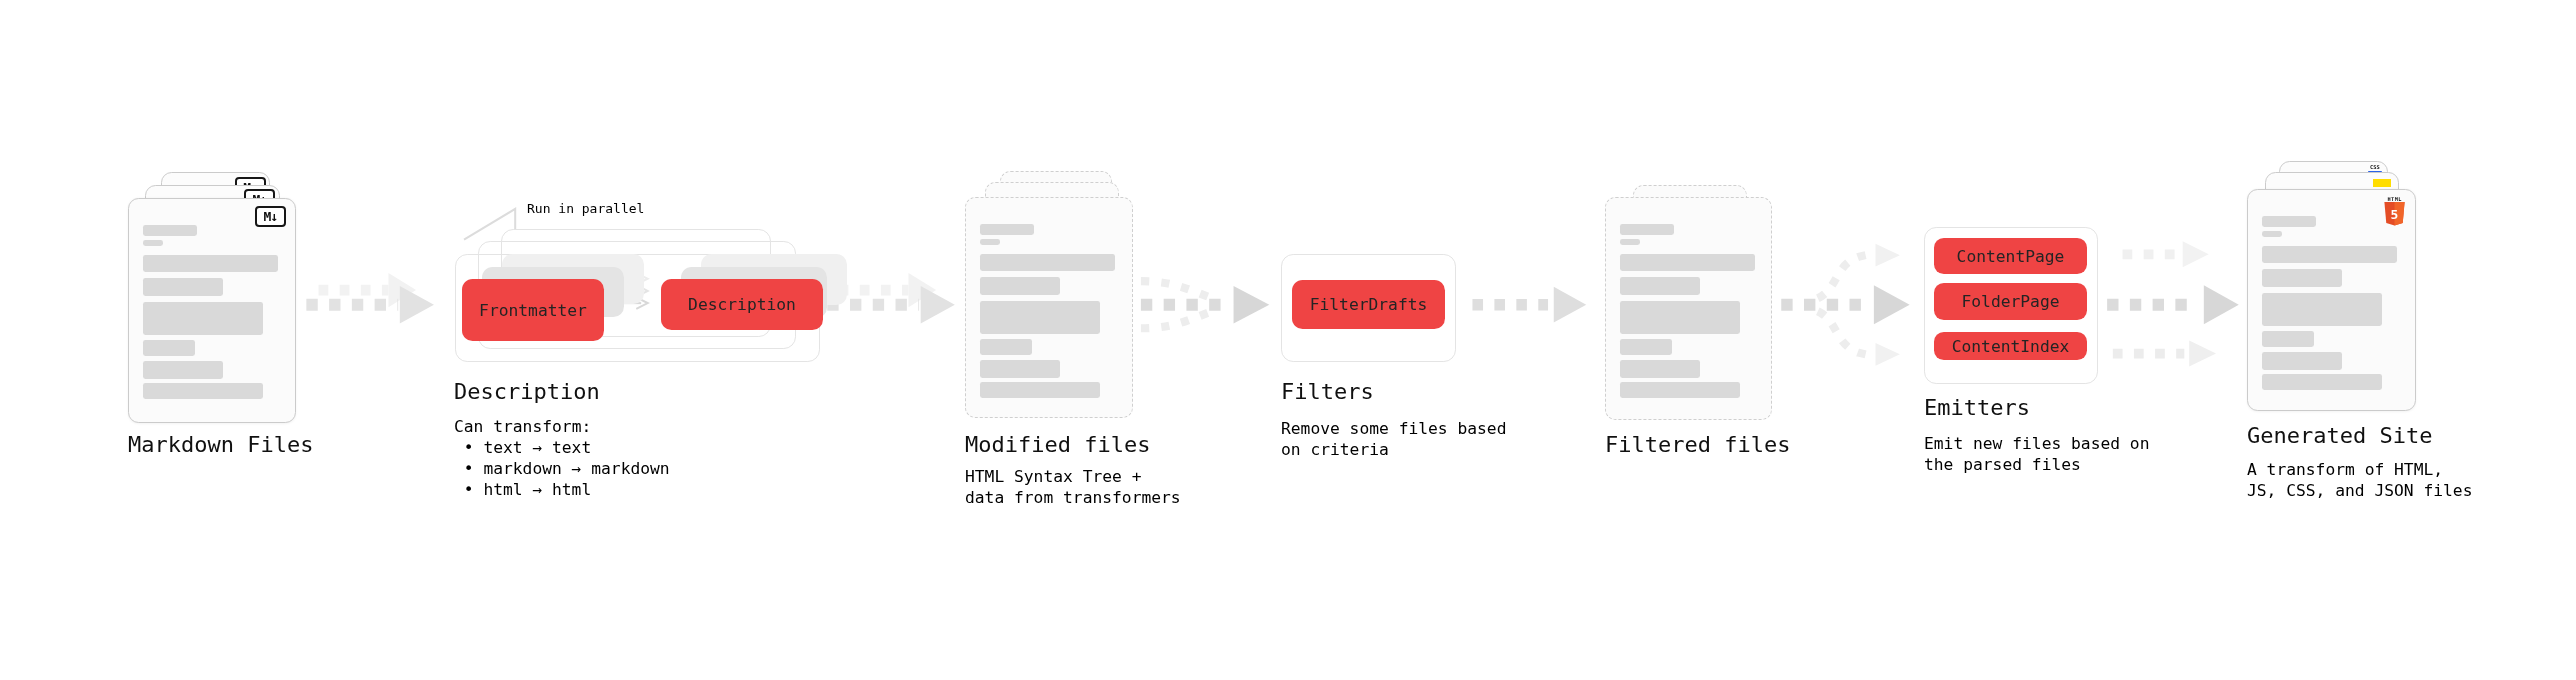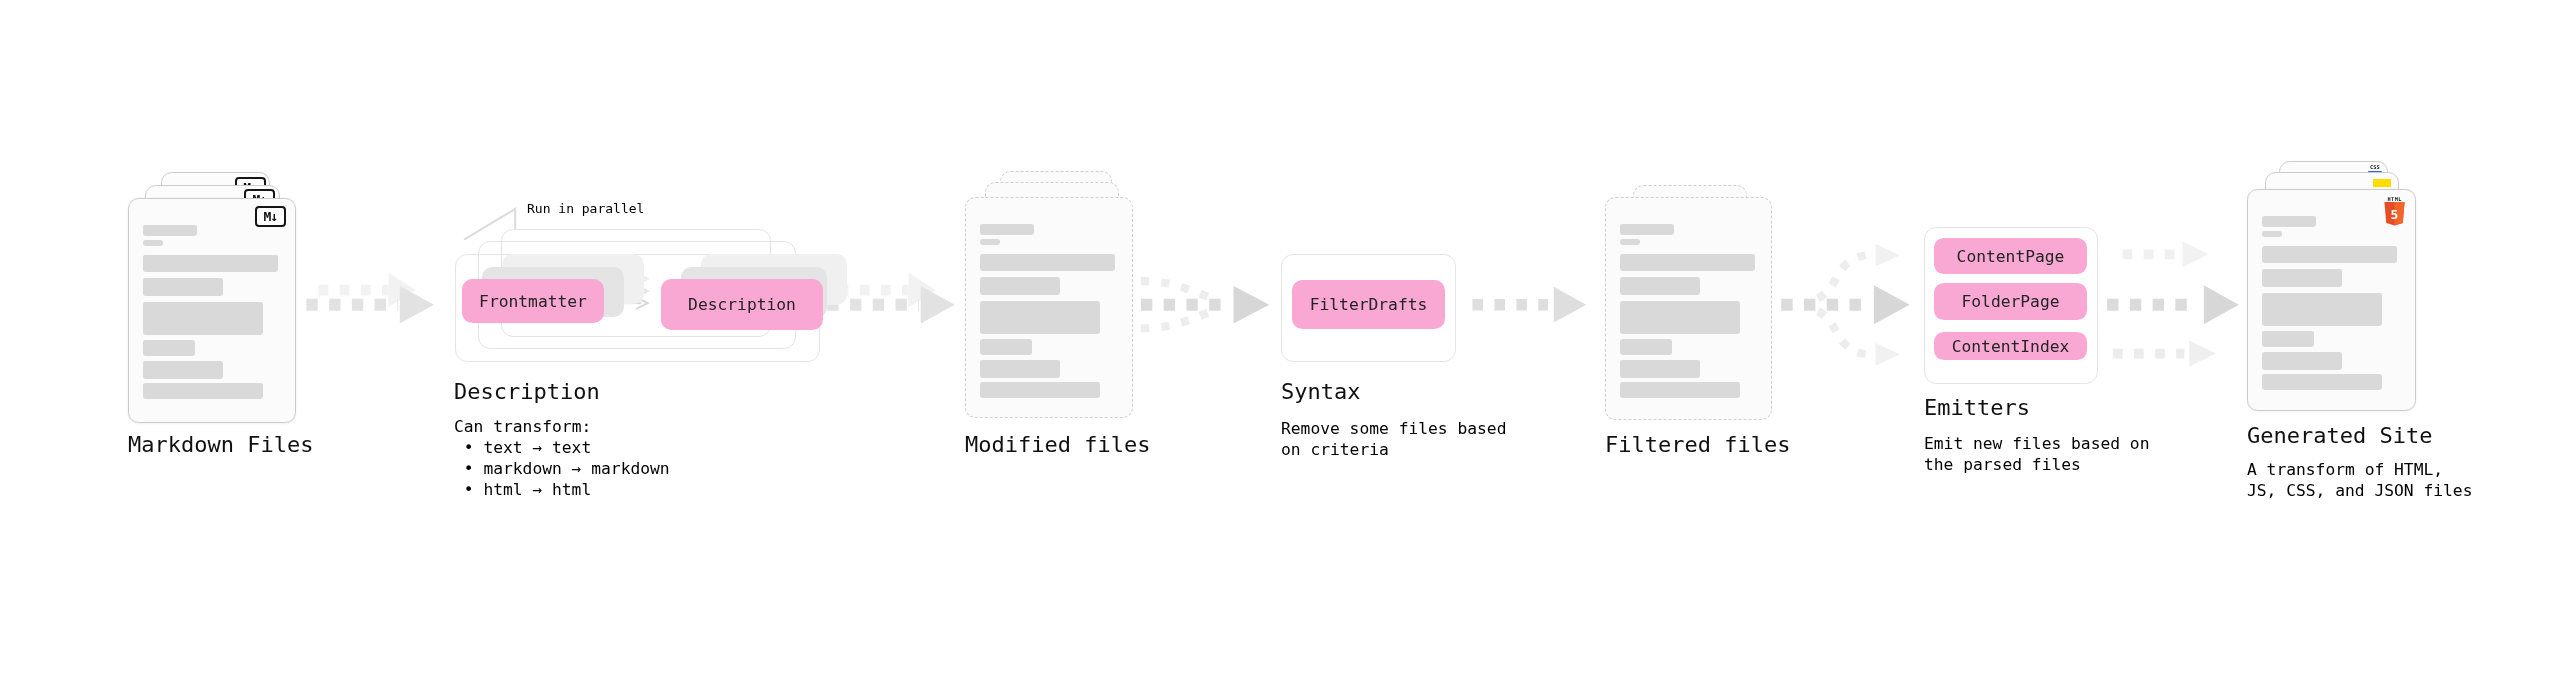--- a/index.html
+++ b/index.html
@@ -30,21 +30,21 @@
             text-align:center;letter-spacing:-0.8px;box-sizing:border-box}
   .css-badge{position:absolute;width:14.6px;text-align:center}
   .css-badge .t{font-size:5.3px;line-height:4.9px;font-weight:bold;color:#111;letter-spacing:0}
   .css-badge .b{height:3.3px;background:#2a62e8;border-radius:0.8px;margin-top:0.8px}
   .js-badge{position:absolute;width:18px;height:8.1px;background:#ffdd00}
   .html5{position:absolute;width:21px;text-align:center}
   .html5 .t{font-size:5.3px;line-height:5.7px;font-weight:bold;color:#111;letter-spacing:0.4px}
 
   
   .frame{position:absolute;border:1.6px solid #e4e4e4;border-radius:12.2px;background:transparent}
-  .pill{position:absolute;background:#f9a8d4;border-radius:10.6px;display:flex;align-items:center;
+  .pill{position:absolute;background:#ef4444;border-radius:10.6px;display:flex;align-items:center;
         justify-content:center;font-size:16.3px;color:#242424;white-space:nowrap}
   .pill.g1{background:#e4e4e4}
   .pill.g2{background:#f0f0f0}
 
   
   .stage-label{position:absolute;font-size:22px;color:#101010;white-space:nowrap}
   .stage-desc{position:absolute;font-size:16.3px;line-height:21px;color:#000000;white-space:nowrap}
   .callout-text{position:absolute;font-size:13px;color:#000000;white-space:nowrap}
 </style>
 </head>
@@ -134,21 +134,21 @@
   <div class="stage-label" style="left:128px;top:432px">Markdown Files</div>
 
   <div class="frame abs" style="left:501px;top:229px;width:268px;height:106px"></div>
   <div class="frame abs" style="left:478px;top:241px;width:316px;height:106px"></div>
   <div class="frame abs" style="left:455px;top:254px;width:363px;height:106px"></div>
 
   <div class="pill g2 abs" style="left:502px;top:254px;width:142px;height:50px"></div>
   <div class="pill g2 abs" style="left:701px;top:254px;width:146px;height:51px"></div>
   <div class="pill g1 abs" style="left:482px;top:267px;width:142px;height:50px"></div>
   <div class="pill g1 abs" style="left:681px;top:267px;width:146px;height:51px"></div>
-  <div class="pill abs" style="left:462px;top:279px;width:142px;height:44px">Frontmatter</div>
+  <div class="pill abs" style="left:462px;top:279px;width:142px;height:62px">Frontmatter</div>
   <div class="pill abs" style="left:661px;top:279px;width:162px;height:51px">Description</div>
 
   <div class="callout-text" style="left:527px;top:201px">Run in parallel</div>
 
   <div class="stage-label" style="left:454px;top:379px">Description</div>
   <div class="stage-desc" style="left:454px;top:416px">
     <div>Can transform:</div>
     <div style="padding-left:9.8px">• text → text</div>
     <div style="padding-left:9.8px">• markdown → markdown</div>
     <div style="padding-left:9.8px">• html → html</div>
@@ -162,24 +162,28 @@
         <i></i>
         <i></i>
         <i></i>
         <i></i>
         <i></i>
         <i></i>
         <i></i>
       </span>
   </div>
   <div class="stage-label" style="left:965px;top:432px">Modified files</div>
+  <div class="stage-desc" style="left:965px;top:466px">
+    <div>HTML Syntax Tree +</div>
+    <div>data from transformers</div>
+  </div>
 
   <div class="frame abs" style="left:1281px;top:254px;width:173px;height:106px"></div>
   <div class="pill abs" style="left:1292px;top:280px;width:153px;height:49px">FilterDrafts</div>
-  <div class="stage-label" style="left:1281px;top:379px">Syntax</div>
+  <div class="stage-label" style="left:1281px;top:379px">Filters</div>
   <div class="stage-desc" style="left:1281px;top:418px">
     <div>Remove some files based</div>
     <div>on criteria</div>
   </div>
 
   <div class="card dashed abs" style="left:1633px;top:185px;width:112px;height:98px"></div>
   <div class="card dashed abs" style="left:1605px;top:197px;width:165px;height:221px">
     <span class="skel">
         <i></i>
         <i></i>

